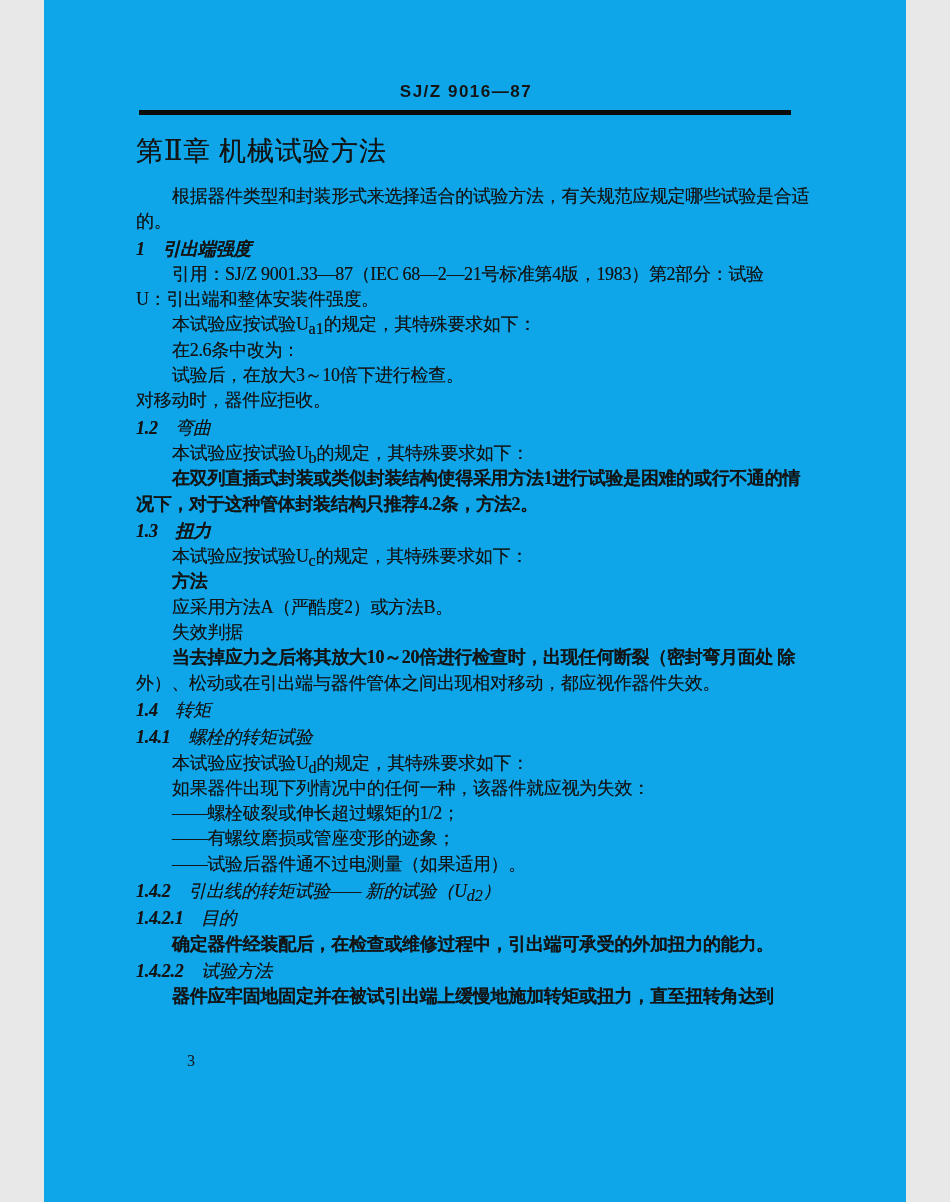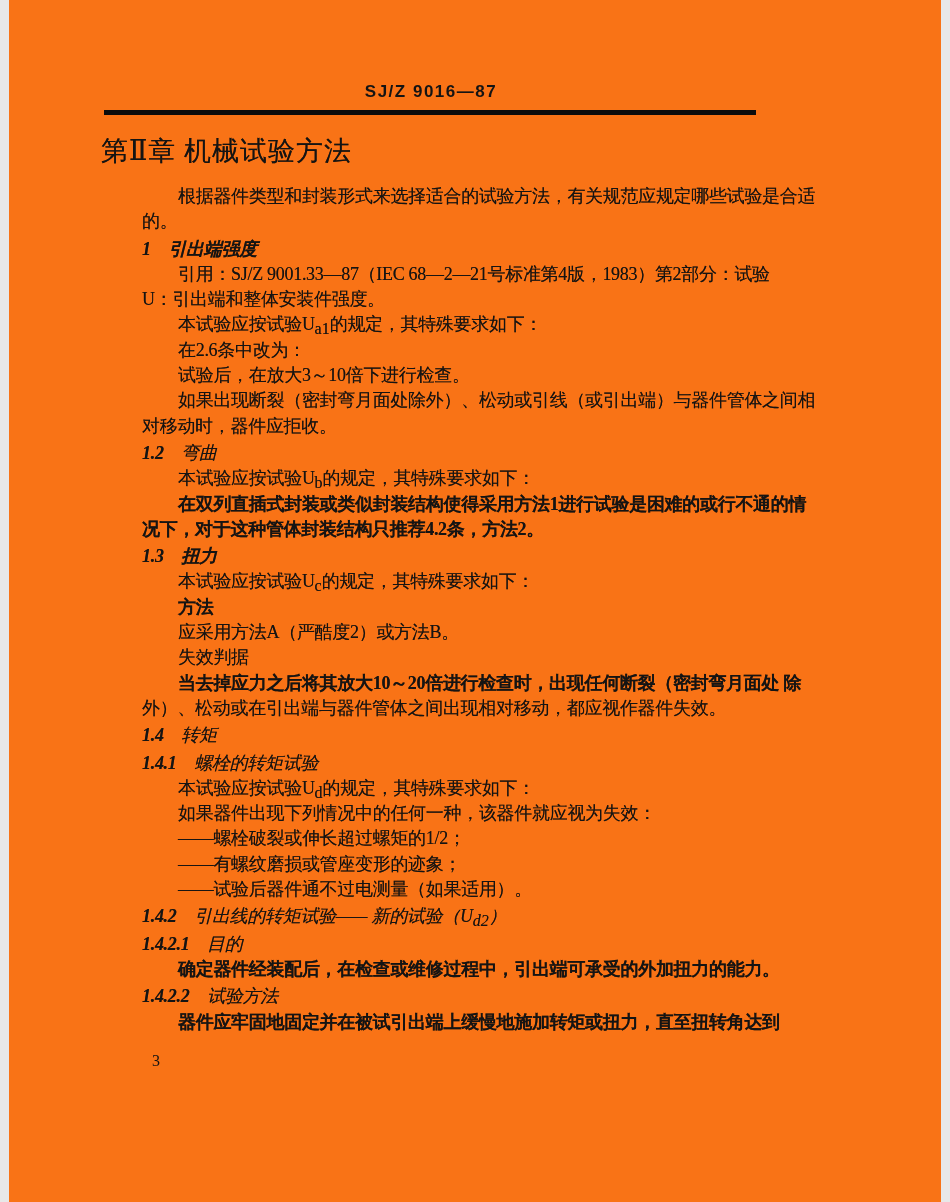--- a/index.html
+++ b/index.html
@@ -1,21 +1,21 @@
 <!DOCTYPE html>
 <html><head>
 <meta charset="utf-8">
 <style>
   html, body { margin: 0; padding: 0; background: #e8e8e8; }
   .page {
     position: relative;
-    width: 932px;
+    width: 862px;
     height: 1202px;
     margin: 0 auto;
-    background: #f97316;
+    background: #0ea5e9;
     overflow: hidden;
     color: #141414;
     font-family: "Liberation Serif", "DejaVu Serif", serif;
   }
   .content-col {
     position: absolute;
     left: 92px;
     top: 82px;
     width: 690px;
   }
@@ -41,21 +41,20 @@
     font-weight: normal;
     letter-spacing: 1px;
     text-shadow: 0 0 0.5px rgba(0,0,0,0.6);
   }
   .doc-body {
     margin-top: 15px;
     font-size: 18px;
     line-height: 25.3px;
     letter-spacing: -0.3px;
     text-shadow: 0 0 0.45px rgba(0,0,0,0.55);
-    margin-left: 41px;
   }
   .line { white-space: nowrap; }
   .line.indent { padding-left: 36px; }
   .line.flush  { padding-left: 0; }
   .line.heading { margin-top: 2px; font-style: italic; }
   .b { font-weight: bold; }
   sub {
     font-size: 16px;
     letter-spacing: 0;
     line-height: 0;
@@ -79,21 +78,20 @@
     <h1 class="chapter-title">第Ⅱ章  机械试验方法</h1>
     <div class="doc-body" id="doc-body">
         <div class="line indent"><span>根据器件类型和封装形式来选择适合的试验方法，有关规范应规定哪些试验是合适</span></div>
         <div class="line flush"><span>的。</span></div>
         <div class="line heading"><span class="b">1</span><span class="b">　引出端强度</span></div>
         <div class="line indent"><span>引用：SJ/Z 9001.33—87（IEC 68—2—21号标准第4版，1983）第2部分：试验</span></div>
         <div class="line flush"><span>U：引出端和整体安装件强度。</span></div>
         <div class="line indent"><span>本试验应按试验U</span><sub>a1</sub><span>的规定，其特殊要求如下：</span></div>
         <div class="line indent"><span>在2.6条中改为：</span></div>
         <div class="line indent"><span>试验后，在放大3～10倍下进行检查。</span></div>
-        <div class="line indent"><span>如果出现断裂（密封弯月面处除外）、松动或引线（或引出端）与器件管体之间相</span></div>
         <div class="line flush"><span>对移动时，器件应拒收。</span></div>
         <div class="line heading"><span class="b">1.2</span><span>　弯曲</span></div>
         <div class="line indent"><span>本试验应按试验U</span><sub>b</sub><span>的规定，其特殊要求如下：</span></div>
         <div class="line indent"><span class="b">在双列直插式封装或类似封装结构使得采用方法1进行试验是困难的或行不通的情</span></div>
         <div class="line flush"><span class="b">况下，对于这种管体封装结构只推荐4.2条，方法2。</span></div>
         <div class="line heading"><span class="b">1.3</span><span class="b">　扭力</span></div>
         <div class="line indent"><span>本试验应按试验U</span><sub>c</sub><span>的规定，其特殊要求如下：</span></div>
         <div class="line indent"><span class="b">方法</span></div>
         <div class="line indent"><span>应采用方法A（严酷度2）或方法B。</span></div>
         <div class="line indent"><span>失效判据</span></div>

